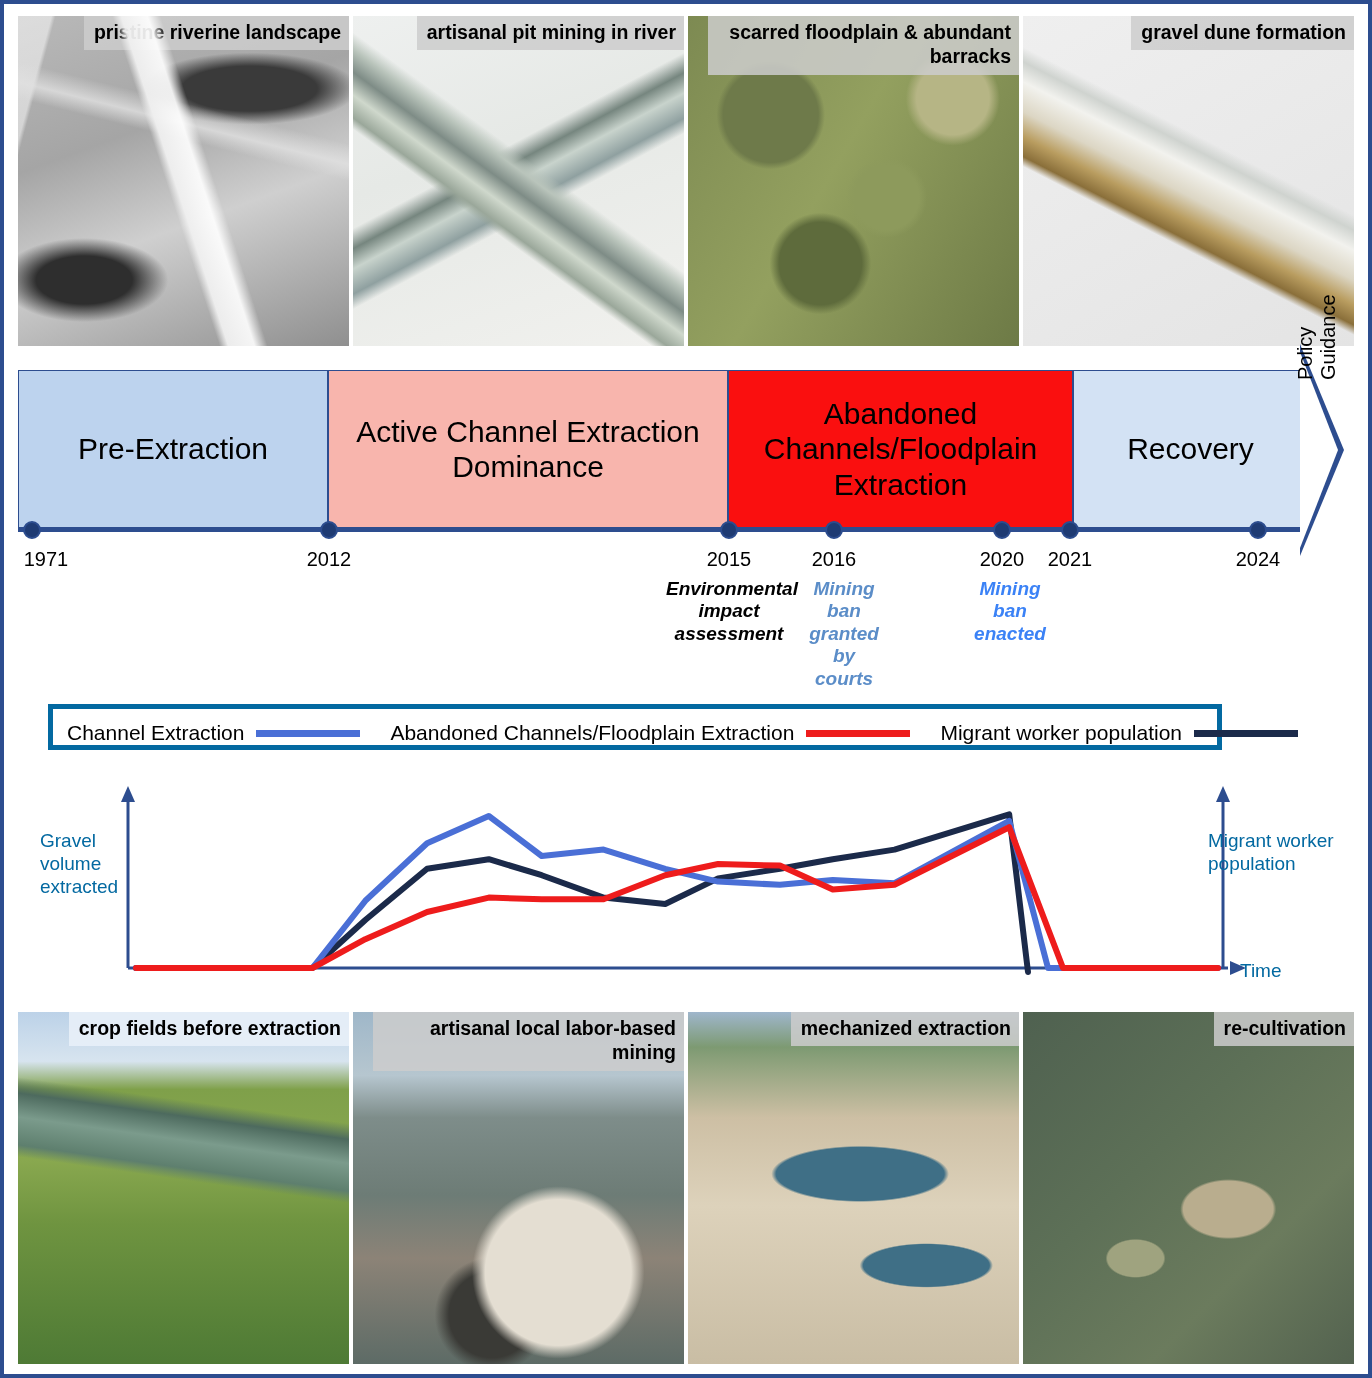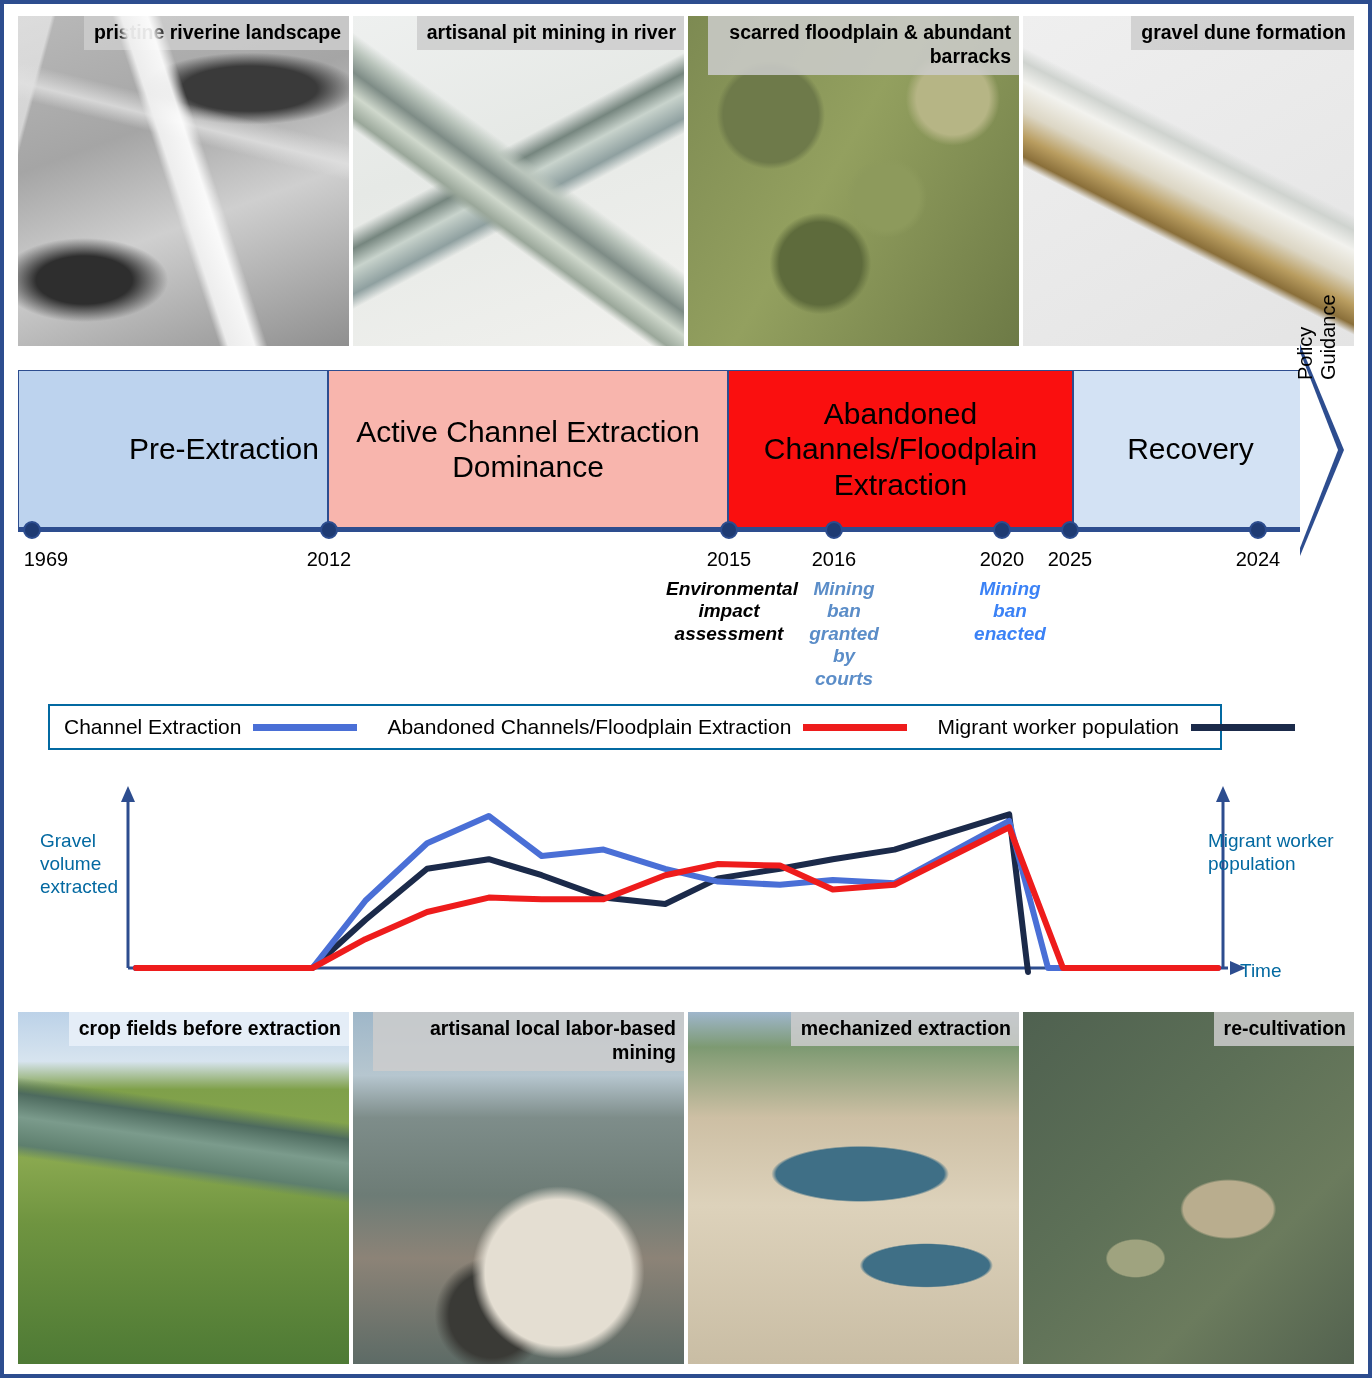--- a/index.html
+++ b/index.html
@@ -228,23 +228,23 @@
     transform: translateX(-50%);
   }
 
   
   #legend {
     position: absolute;
     left: 44px;
     top: 700px;
     width: 1174px;
     height: 46px;
-    border: 2px solid #0369a1;
+    border: 5px solid #0369a1;
     display: flex;
-    align-items: center;
+    align-items: flex-end;
     padding: 0 14px;
     gap: 12px;
   }
   .legend-item { display: flex; align-items: center; gap: 12px; }
   .legend-label { font-size: 21px; color: #000; white-space: nowrap; }
   .legend-swatch { width: 104px; height: 7px; }
 
   
   #plot {
     position: absolute;
@@ -275,21 +275,21 @@
     <div class="photo p-scarred">
       <div class="caption gray">scarred floodplain &amp; abundant barracks</div>
     </div>
     <div class="photo p-dune">
       <div class="caption gray">gravel dune formation</div>
     </div>
   </div>
 
   <div id="timeline-area">
 
-    <div class="phase-bar" style="left:0; width:310px; background:#bdd3ee;justify-content:flex-end;">
+    <div class="phase-bar" style="left:0; width:310px; background:#bdd3ee;">
       <span>Pre-Extraction</span>
     </div>
     <div class="phase-bar" style="left:310px; width:400px; background:#f8b5ad;">
       <span>Active Channel Extraction Dominance</span>
     </div>
     <div class="phase-bar" style="left:710px; width:345px; background:#fa0f0f;">
       <span>Abandoned Channels/Floodplain Extraction</span>
     </div>
     <div class="phase-bar" style="left:1055px; width:235px; background:#d3e2f4;">
       <span>Recovery</span>
@@ -301,26 +301,26 @@
     <div class="policy-label">Policy Guidance</div>
 
     <div class="tick" style="left:14px;"></div>
     <div class="tick" style="left:311px;"></div>
     <div class="tick" style="left:711px;"></div>
     <div class="tick" style="left:816px;"></div>
     <div class="tick" style="left:984px;"></div>
     <div class="tick" style="left:1052px;"></div>
     <div class="tick" style="left:1240px;"></div>
 
-    <div class="tick-label" style="left:28px;">1969</div>
+    <div class="tick-label" style="left:28px;">1971</div>
     <div class="tick-label" style="left:311px;">2012</div>
     <div class="tick-label" style="left:711px;">2015</div>
     <div class="tick-label" style="left:816px;">2016</div>
     <div class="tick-label" style="left:984px;">2020</div>
-    <div class="tick-label" style="left:1052px;">2025</div>
+    <div class="tick-label" style="left:1052px;">2021</div>
     <div class="tick-label" style="left:1240px;">2024</div>
 
     <div class="event-note" style="left:826px; width:84px; color:#5b8dc8;">Mining ban granted by courts</div>
     <div class="event-note" style="left:711px; color:#000000;">Environmental impact assessment</div>
     <div class="event-note" style="left:992px; width:92px; color:#3b82f6;">Mining ban enacted</div>
   </div>
 
   <div id="legend">
     <div class="legend-item">
       <span class="legend-label">Channel Extraction</span>

